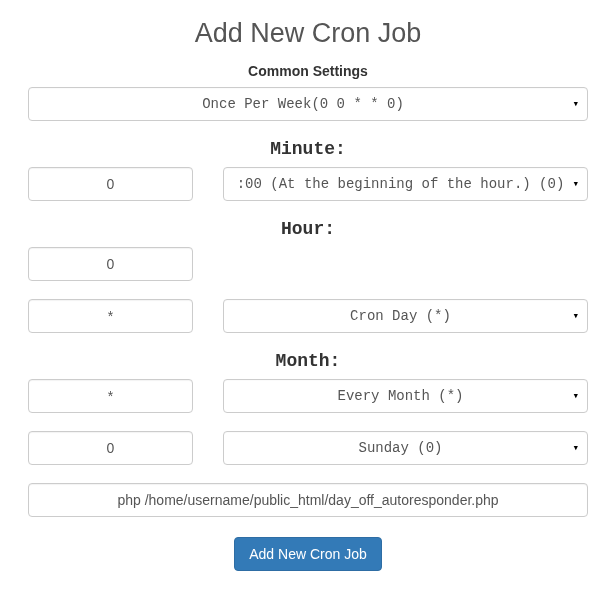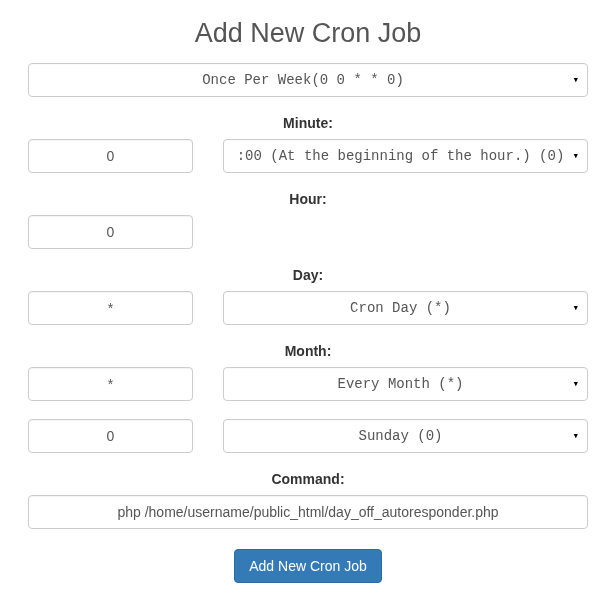--- a/index.html
+++ b/index.html
@@ -60,25 +60,26 @@
       background: #fff;
       font-size: 14px;
       color: #555;
       padding: 6px 12px;
       line-height: 20px;
       box-shadow: inset 0 1px 1px rgba(0,0,0,0.05);
       font-family: inherit;
     }
     .row { display: block; }
     .field-label {
-      font-size: 14px;
+      font-size: 18px;
       font-weight: 700;
       color: #333;
       margin-bottom: 8px;
       display: block;
+      font-family: Liberation Mono, monospace;
     }
     .pair {
       display: flex;
       gap: 30px;
     }
     .pair .small {
       flex: 0 0 165px;
     }
     .pair .big {
       flex: 1;
@@ -97,20 +98,21 @@
     }
   </style>
 </head>
 <body>
 
 
 
 <h1>Add New Cron Job</h1>
 
 <div class="full-select-wrap">
+  <label class="section-label">Common Settings</label>
   <div class="select-box" tabindex="0">Once Per Week(0 0 * * 0)</div>
 </div>
 
 <div class="row">
   <label class="field-label">Minute:</label>
   <div class="pair">
     <div class="small">
       <input type="text" class="text-input" value="0" style="">
     </div>
     <div class="big">
@@ -122,21 +124,20 @@
 <div class="row">
   <label class="field-label">Hour:</label>
   <div class="pair">
     <div class="small">
       <input type="text" class="text-input" value="0" style="">
     </div>
   </div>
 </div>
 
 <div class="row">
-  <label class="field-label">Day:</label>
   <div class="pair">
     <div class="small">
       <input type="text" class="text-input" value="*" style="">
     </div>
     <div class="big">
       <div class="select-box" tabindex="0">Cron Day (*)</div>
     </div>
   </div>
 </div>
 
@@ -157,20 +158,19 @@
     <div class="small">
       <input type="text" class="text-input" value="0" style="">
     </div>
     <div class="big">
       <div class="select-box" tabindex="0">Sunday (0)</div>
     </div>
   </div>
 </div>
 
 <div class="row cmd-row">
-  <label class="field-label">Command:</label>
   <input type="text" class="text-input" value="php /home/username/public_html/day_off_autoresponder.php" style="">
 </div>
 
 <button class="btn-primary" type="button">Add New Cron Job</button>
 
 
 
 
 </body></html>

